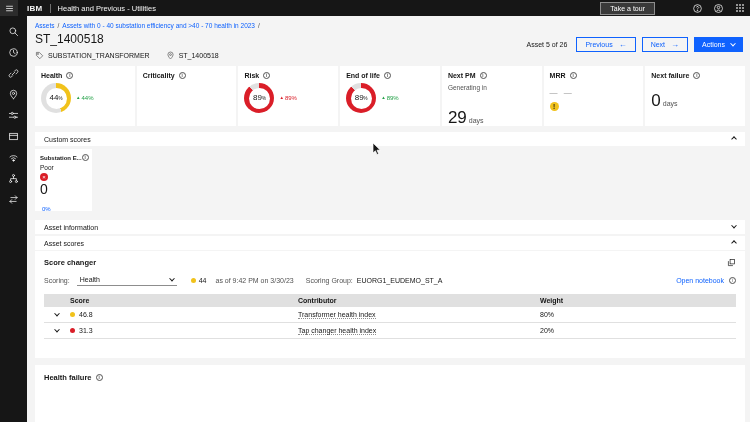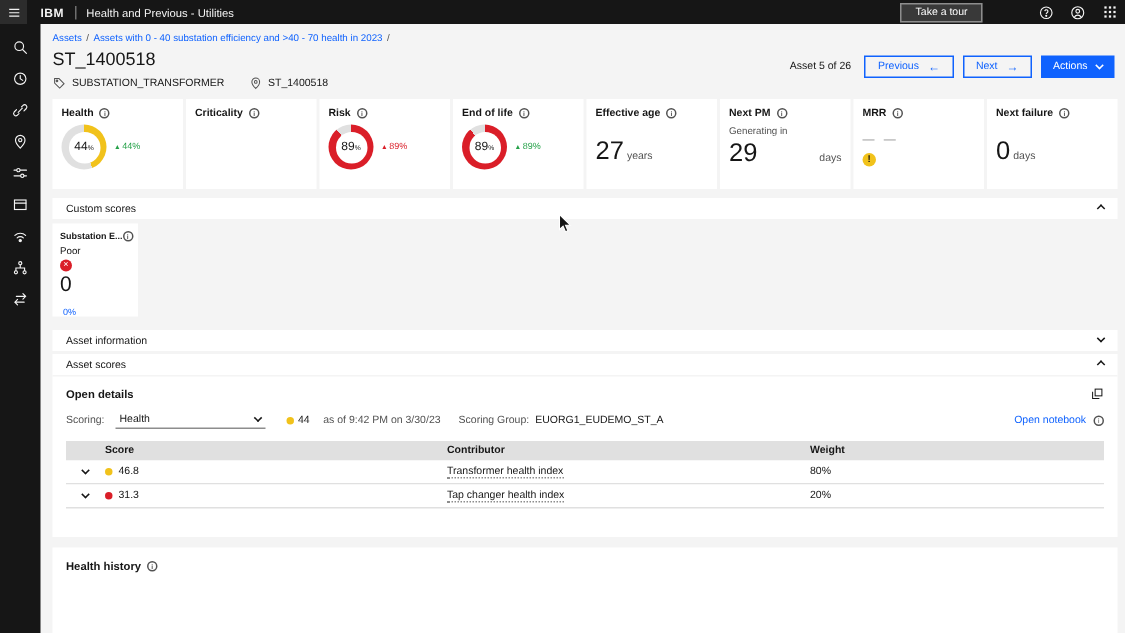--- a/index.html
+++ b/index.html
@@ -51,21 +51,21 @@
   .donut-hole { width:21px; height:21px; background:#fff; border-radius:50%; display:flex;
     align-items:baseline; justify-content:center; padding-top:6px; }
   .donut-num { font-size:8px; color:#161616; line-height:1; }
   .donut-pct { font-size:4.5px; color:#161616; line-height:1; }
   .trend { font-size:6px; margin-left:5px; display:flex; align-items:center; gap:1px; white-space:nowrap; }
   .trend-tri { font-size:4.5px; line-height:1; }
   .kpi-sub { font-size:6.5px; color:#525252; margin-top:5px; }
   .kpi-value-row { display:flex; align-items:baseline; gap:2px; }
   .kpi-big { font-size:17px; font-weight:300; color:#161616; line-height:1; }
   .kpi-unit { font-size:7px; color:#525252; }
-  .mt-lg { margin-top:13px; } .mt-sm { margin-top:2px;justify-content:space-between; }
+  .mt-lg { margin-top:13px; } .mt-sm { margin-top:18px; }
   .mrr-dashes { font-size:8px; color:#8d8d8d; margin-top:9px; letter-spacing:2px; }
   .warn-badge { width:9px; height:9px; border-radius:50%; background:#f1c21b; color:#161616;
     font-size:6.5px; font-weight:bold; display:flex; align-items:center; justify-content:center; margin-top:5px; }
 
   
   .section-band { background:#fff; height:14px; margin-top:6px; display:flex; align-items:center;
     justify-content:space-between; padding:0 9px; font-size:7px; color:#161616; cursor:pointer; }
   .chv { display:inline-block; width:4px; height:4px; border-right:1px solid #161616; border-bottom:1px solid #161616; }
   .chv.down { transform:rotate(45deg) translate(-1px,-1px); }
   .chv.up { transform:rotate(-135deg); }
@@ -317,30 +317,20 @@
               </div>
             </div>
             <span class="trend" style="color: rgb(36, 161, 72);">
               <span class="trend-tri">▲</span>
               <span>89%</span>
             </span>
           </div>
         </div>
         <div class="kpi-card">
           <div class="kpi-title">
-            <span>Effective age</span>
-            <i class="info-i">i</i>
-          </div>
-          <div class="kpi-value-row mt-lg">
-            <span class="kpi-big">27</span>
-            <span class="kpi-unit">years</span>
-          </div>
-        </div>
-        <div class="kpi-card">
-          <div class="kpi-title">
             <span>Next PM</span>
             <i class="info-i">i</i>
           </div>
           <div class="kpi-sub">Generating in</div>
           <div class="kpi-value-row mt-sm">
             <span class="kpi-big">29</span>
             <span class="kpi-unit">days</span>
           </div>
         </div>
         <div class="kpi-card">
@@ -387,21 +377,21 @@
       <span class="chv down"></span>
     </div>
 
     <div class="section-band band-tight">
       <span>Asset scores</span>
       <span class="chv up"></span>
     </div>
 
     <div class="score-details">
       <div class="sd-title-row">
-        <span class="sd-title">Open details</span>
+        <span class="sd-title">Score changer</span>
         <svg width="9" height="9" viewBox="0 0 16 16" fill="none" stroke="#161616" stroke-width="1.2" style="cursor:pointer">
           <rect x="5.5" y="2.5" width="8" height="8"></rect>
             <path d="M10.5 13.5h-8v-8"></path>
           </svg>
       </div>
       <div class="scoring-row">
         <span class="scoring-label">Scoring:</span>
         <span class="scoring-select">
           <span>Health</span>
           <span class="chv down"></span>
@@ -452,21 +442,21 @@
                 <span class="contrib-link">Tap changer health index</span>
               </div>
               <div class="td">20%</div>
             </div>
           </div>
       </div>
     </div>
 
     <div class="health-history">
       <div class="hh-title">
-        <span>Health history</span>
+        <span>Health failure</span>
         <i class="info-i">i</i>
       </div>
     </div>
 
   </div>
 </div>
 
 <svg class="cursor" width="10" height="14" viewBox="0 0 10 14">
   <path d="M1 1 L1 11 L3.4 8.8 L5 12.5 L6.6 11.8 L5 8.2 L8.2 8 Z" fill="#161616" stroke="#fff" stroke-width="0.7"></path>
 </svg>

